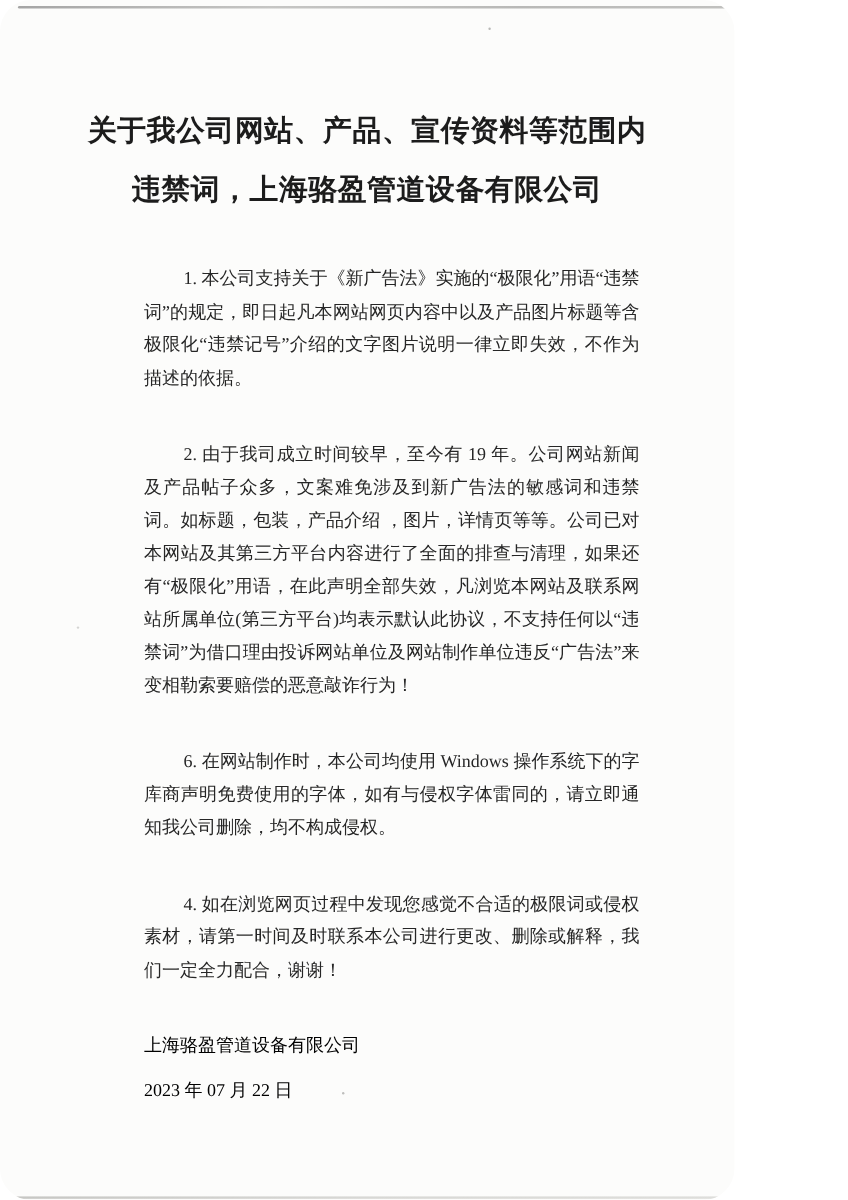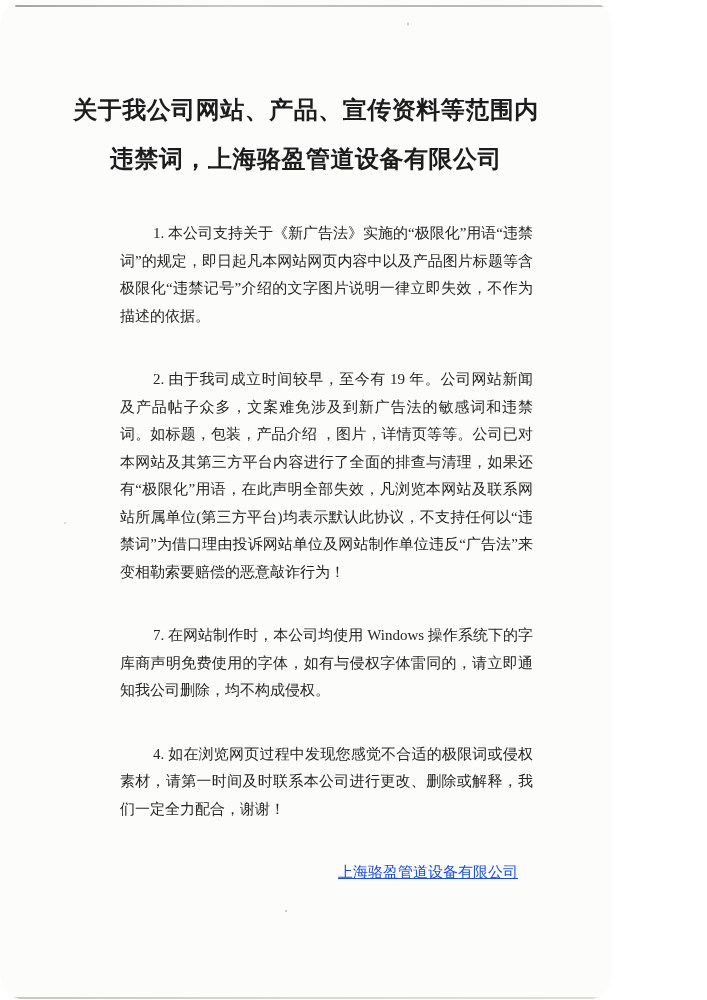--- a/index.html
+++ b/index.html
@@ -63,25 +63,24 @@
     line-height: 27.5px;
     text-align: justify;
     color: #262626;
   }
   .doc-body p {
     margin: 0 0 36px 0;
     text-indent: 2.2em;
   }
   .signature {
     margin: 8px 94px 0 120px;
-    text-align: right;
+    text-align: left;
     font-size: 15px;
     line-height: 27px;
-    color: #1d4ed8;
-    text-decoration: underline;
+    color: #000000;
   }
   .signature .sig-company { margin: 0; }
   .signature .sig-date {
     margin: 10px 8px 0 0;
   }
 </style>
 </head>
 <body>
 
 <div class="paper">
@@ -89,26 +88,27 @@
   <div class="scan-edge-top"></div>
 
   <div class="doc-title">
     <div>关于我公司网站、产品、宣传资料等范围内</div>
     <div>违禁词，上海骆盈管道设备有限公司</div>
   </div>
 
   <div class="doc-body">
     <p>1. 本公司支持关于《新广告法》实施的“极限化”用语“违禁词”的规定，即日起凡本网站网页内容中以及产品图片标题等含极限化“违禁记号”介绍的文字图片说明一律立即失效，不作为描述的依据。</p>
     <p>2. 由于我司成立时间较早，至今有 19 年。公司网站新闻及产品帖子众多，文案难免涉及到新广告法的敏感词和违禁词。如标题，包装，产品介绍 ，图片，详情页等等。公司已对本网站及其第三方平台内容进行了全面的排查与清理，如果还有“极限化”用语，在此声明全部失效，凡浏览本网站及联系网站所属单位(第三方平台)均表示默认此协议，不支持任何以“违禁词”为借口理由投诉网站单位及网站制作单位违反“广告法”来变相勒索要赔偿的恶意敲诈行为！</p>
-    <p>7. 在网站制作时，本公司均使用 Windows 操作系统下的字库商声明免费使用的字体，如有与侵权字体雷同的，请立即通知我公司删除，均不构成侵权。</p>
+    <p>6. 在网站制作时，本公司均使用 Windows 操作系统下的字库商声明免费使用的字体，如有与侵权字体雷同的，请立即通知我公司删除，均不构成侵权。</p>
     <p>4. 如在浏览网页过程中发现您感觉不合适的极限词或侵权素材，请第一时间及时联系本公司进行更改、删除或解释，我们一定全力配合，谢谢！</p>
   </div>
 
   <div class="signature">
     <p class="sig-company">上海骆盈管道设备有限公司</p>
+    <p class="sig-date">2023 年 07 月 22 日</p>
   </div>
 
   <div class="speck speck-1"></div>
   <div class="speck speck-2"></div>
   <div class="speck speck-3"></div>
   <div class="speck speck-4"></div>
 
   <div class="scan-edge-bottom"></div>
 
 </div>

